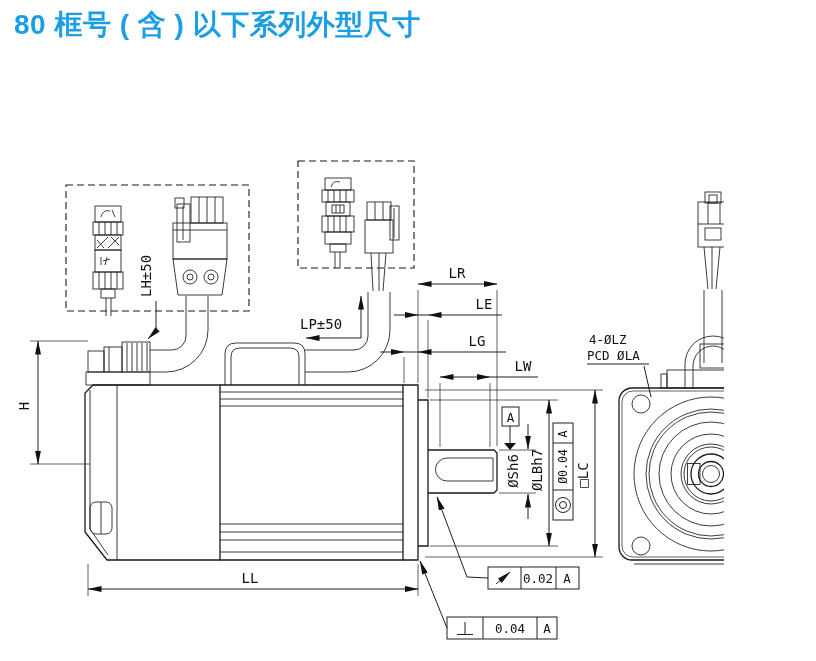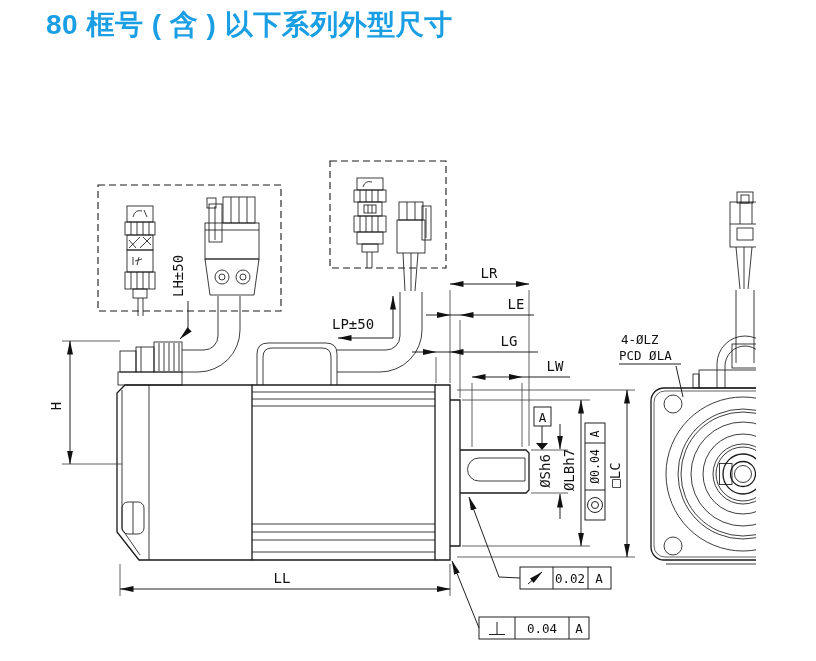--- a/index.html
+++ b/index.html
@@ -1,17 +1,17 @@
 <!DOCTYPE html>
 <html><head>
 <meta charset="utf-8">
 <style>
   html,body{margin:0;padding:0;background:#ffffff;}
   #stage{position:relative;width:724px;height:661px;background:#fff;overflow:hidden;
-         font-family:"Liberation Sans",sans-serif;margin-left:32px;}
+         font-family:"Liberation Sans",sans-serif;}
   #title{position:absolute;left:14px;top:6px;font-size:28px;font-weight:700;
          letter-spacing:0.5px;color:#1A9EE4;white-space:nowrap;}
   svg{position:absolute;left:0;top:0;}
   .o{fill:none;stroke:#1a1a1a;stroke-width:1.3;stroke-linejoin:miter;}
   .o2{fill:none;stroke:#1a1a1a;stroke-width:0.85;}
   .d{fill:none;stroke:#151515;stroke-width:0.95;}
   .x{fill:none;stroke:#3a3a3a;stroke-width:0.8;}
   .dashbox{fill:none;stroke:#1a1a1a;stroke-width:1.1;stroke-dasharray:7 4;}
   .fillb{fill:#111;stroke:none;}
   text.t{font-family:"DejaVu Sans Mono","DejaVu Sans",monospace;font-size:14px;fill:#111;}

